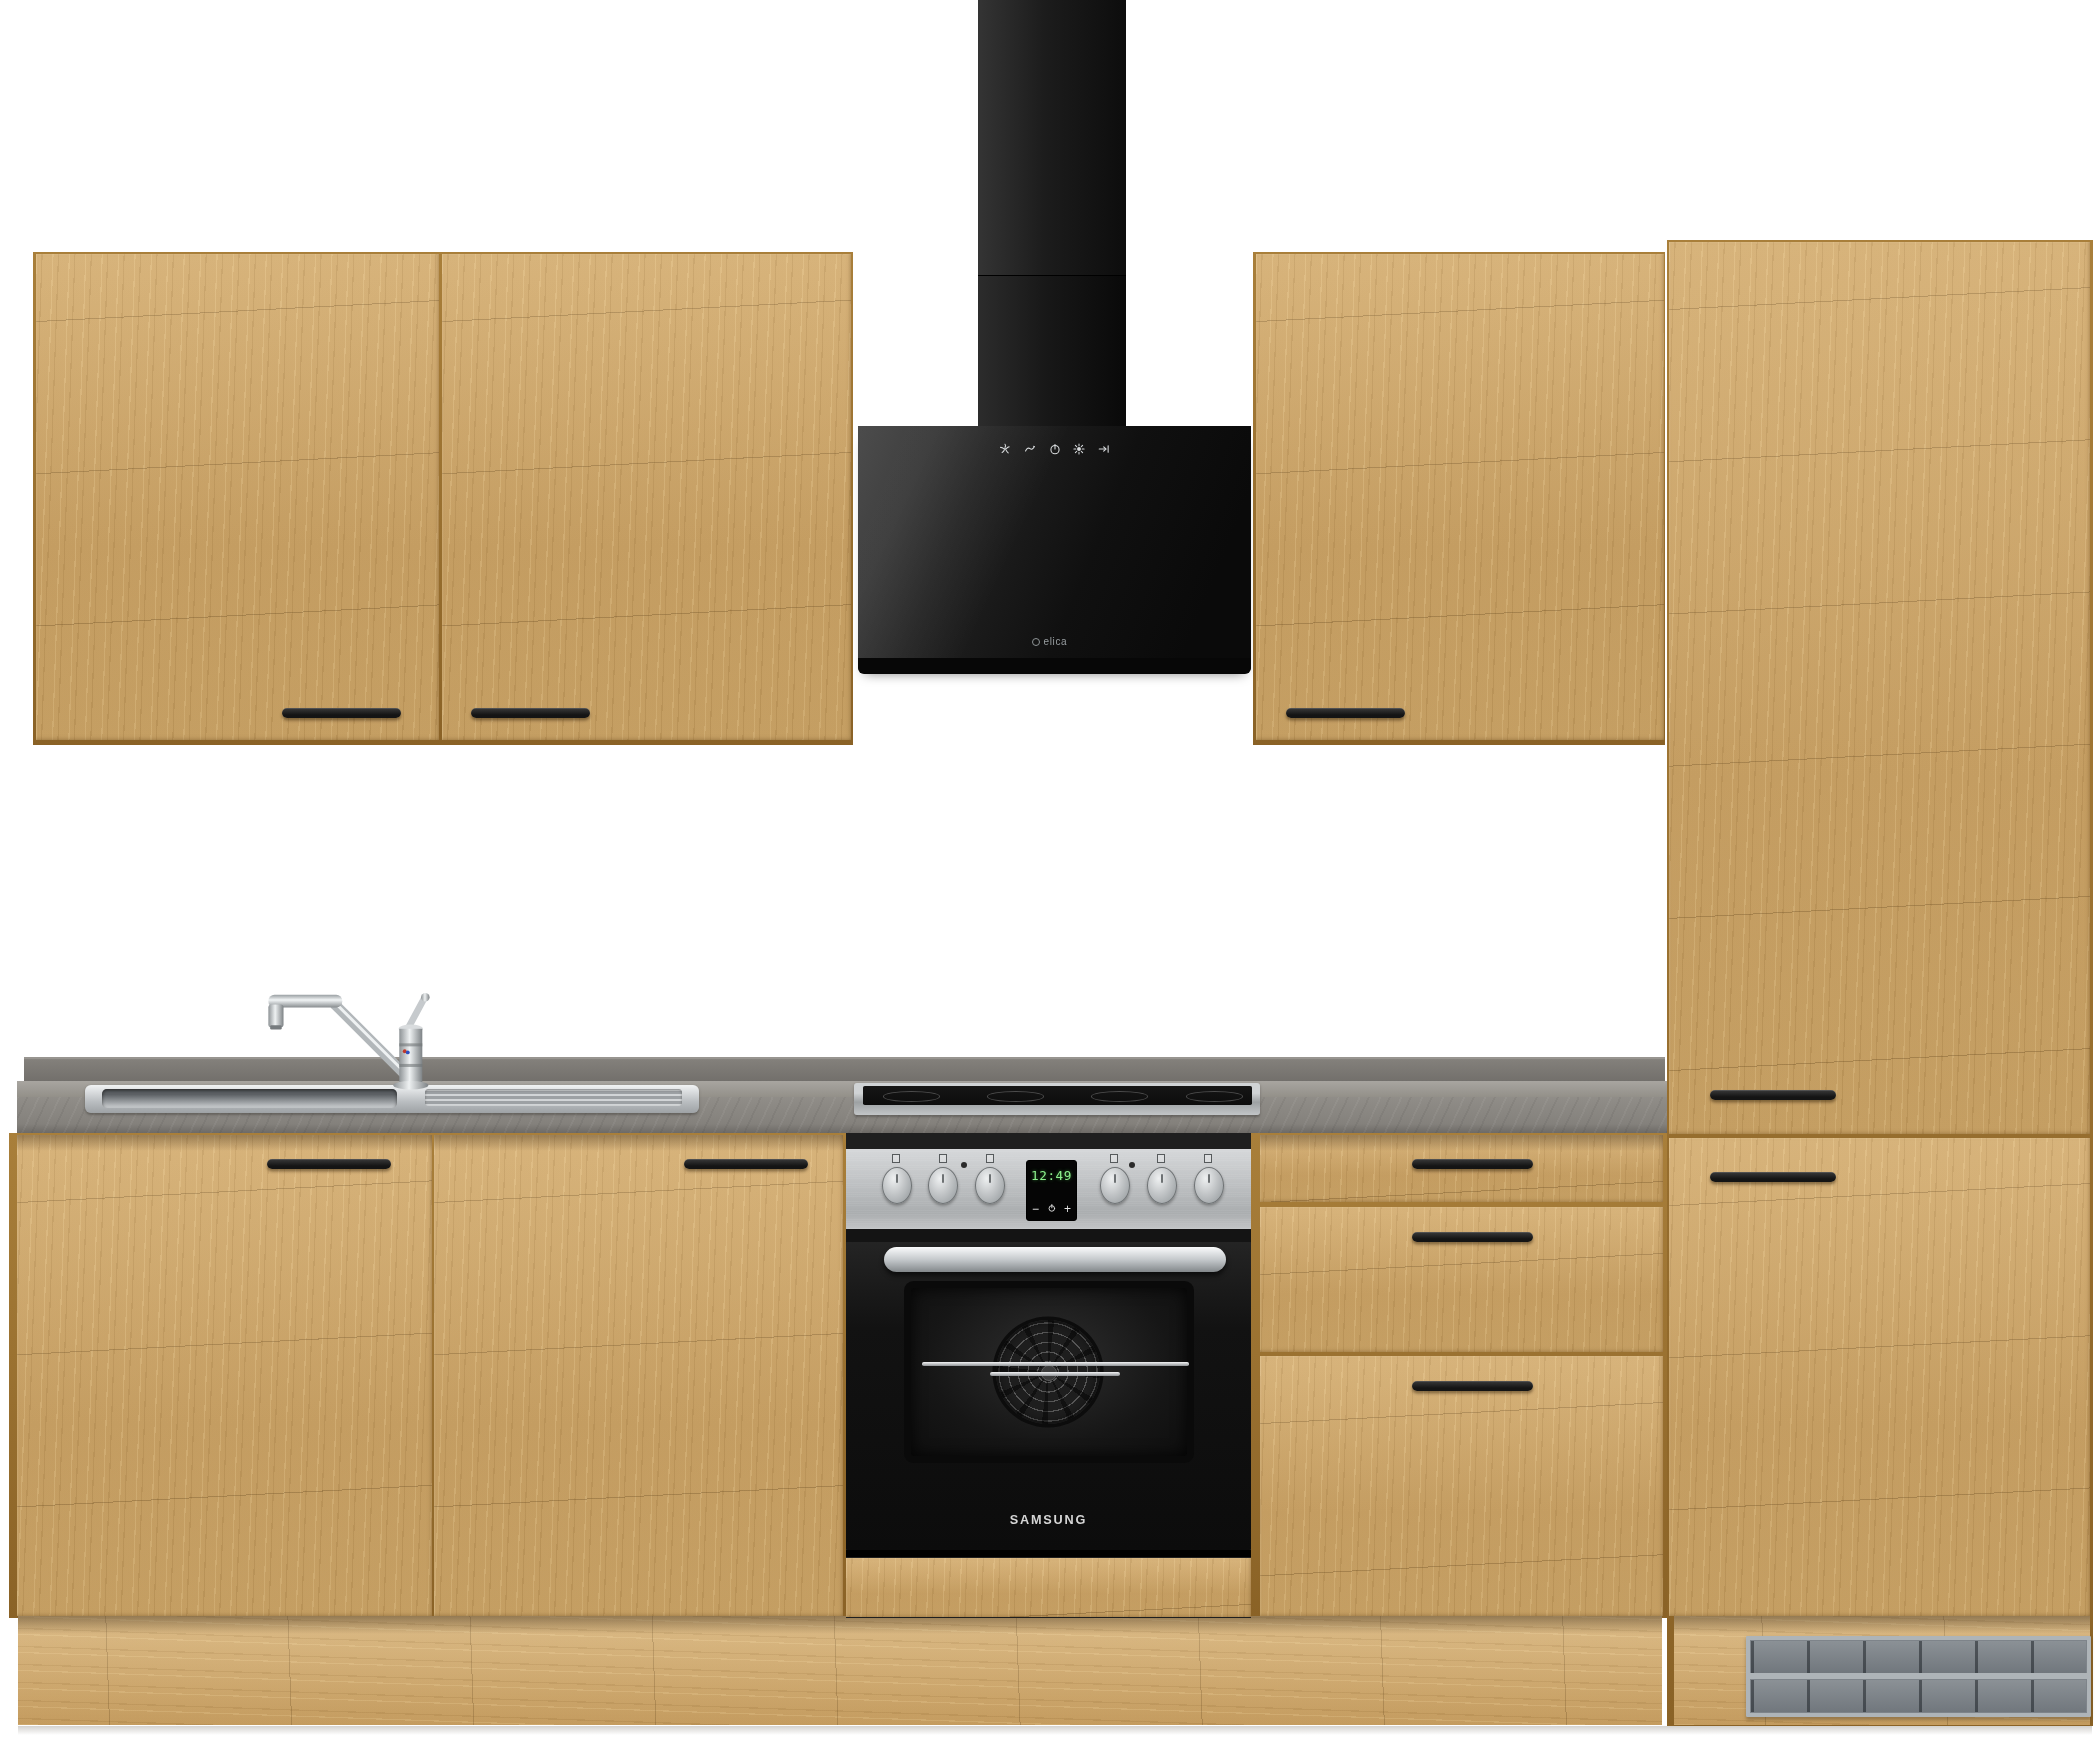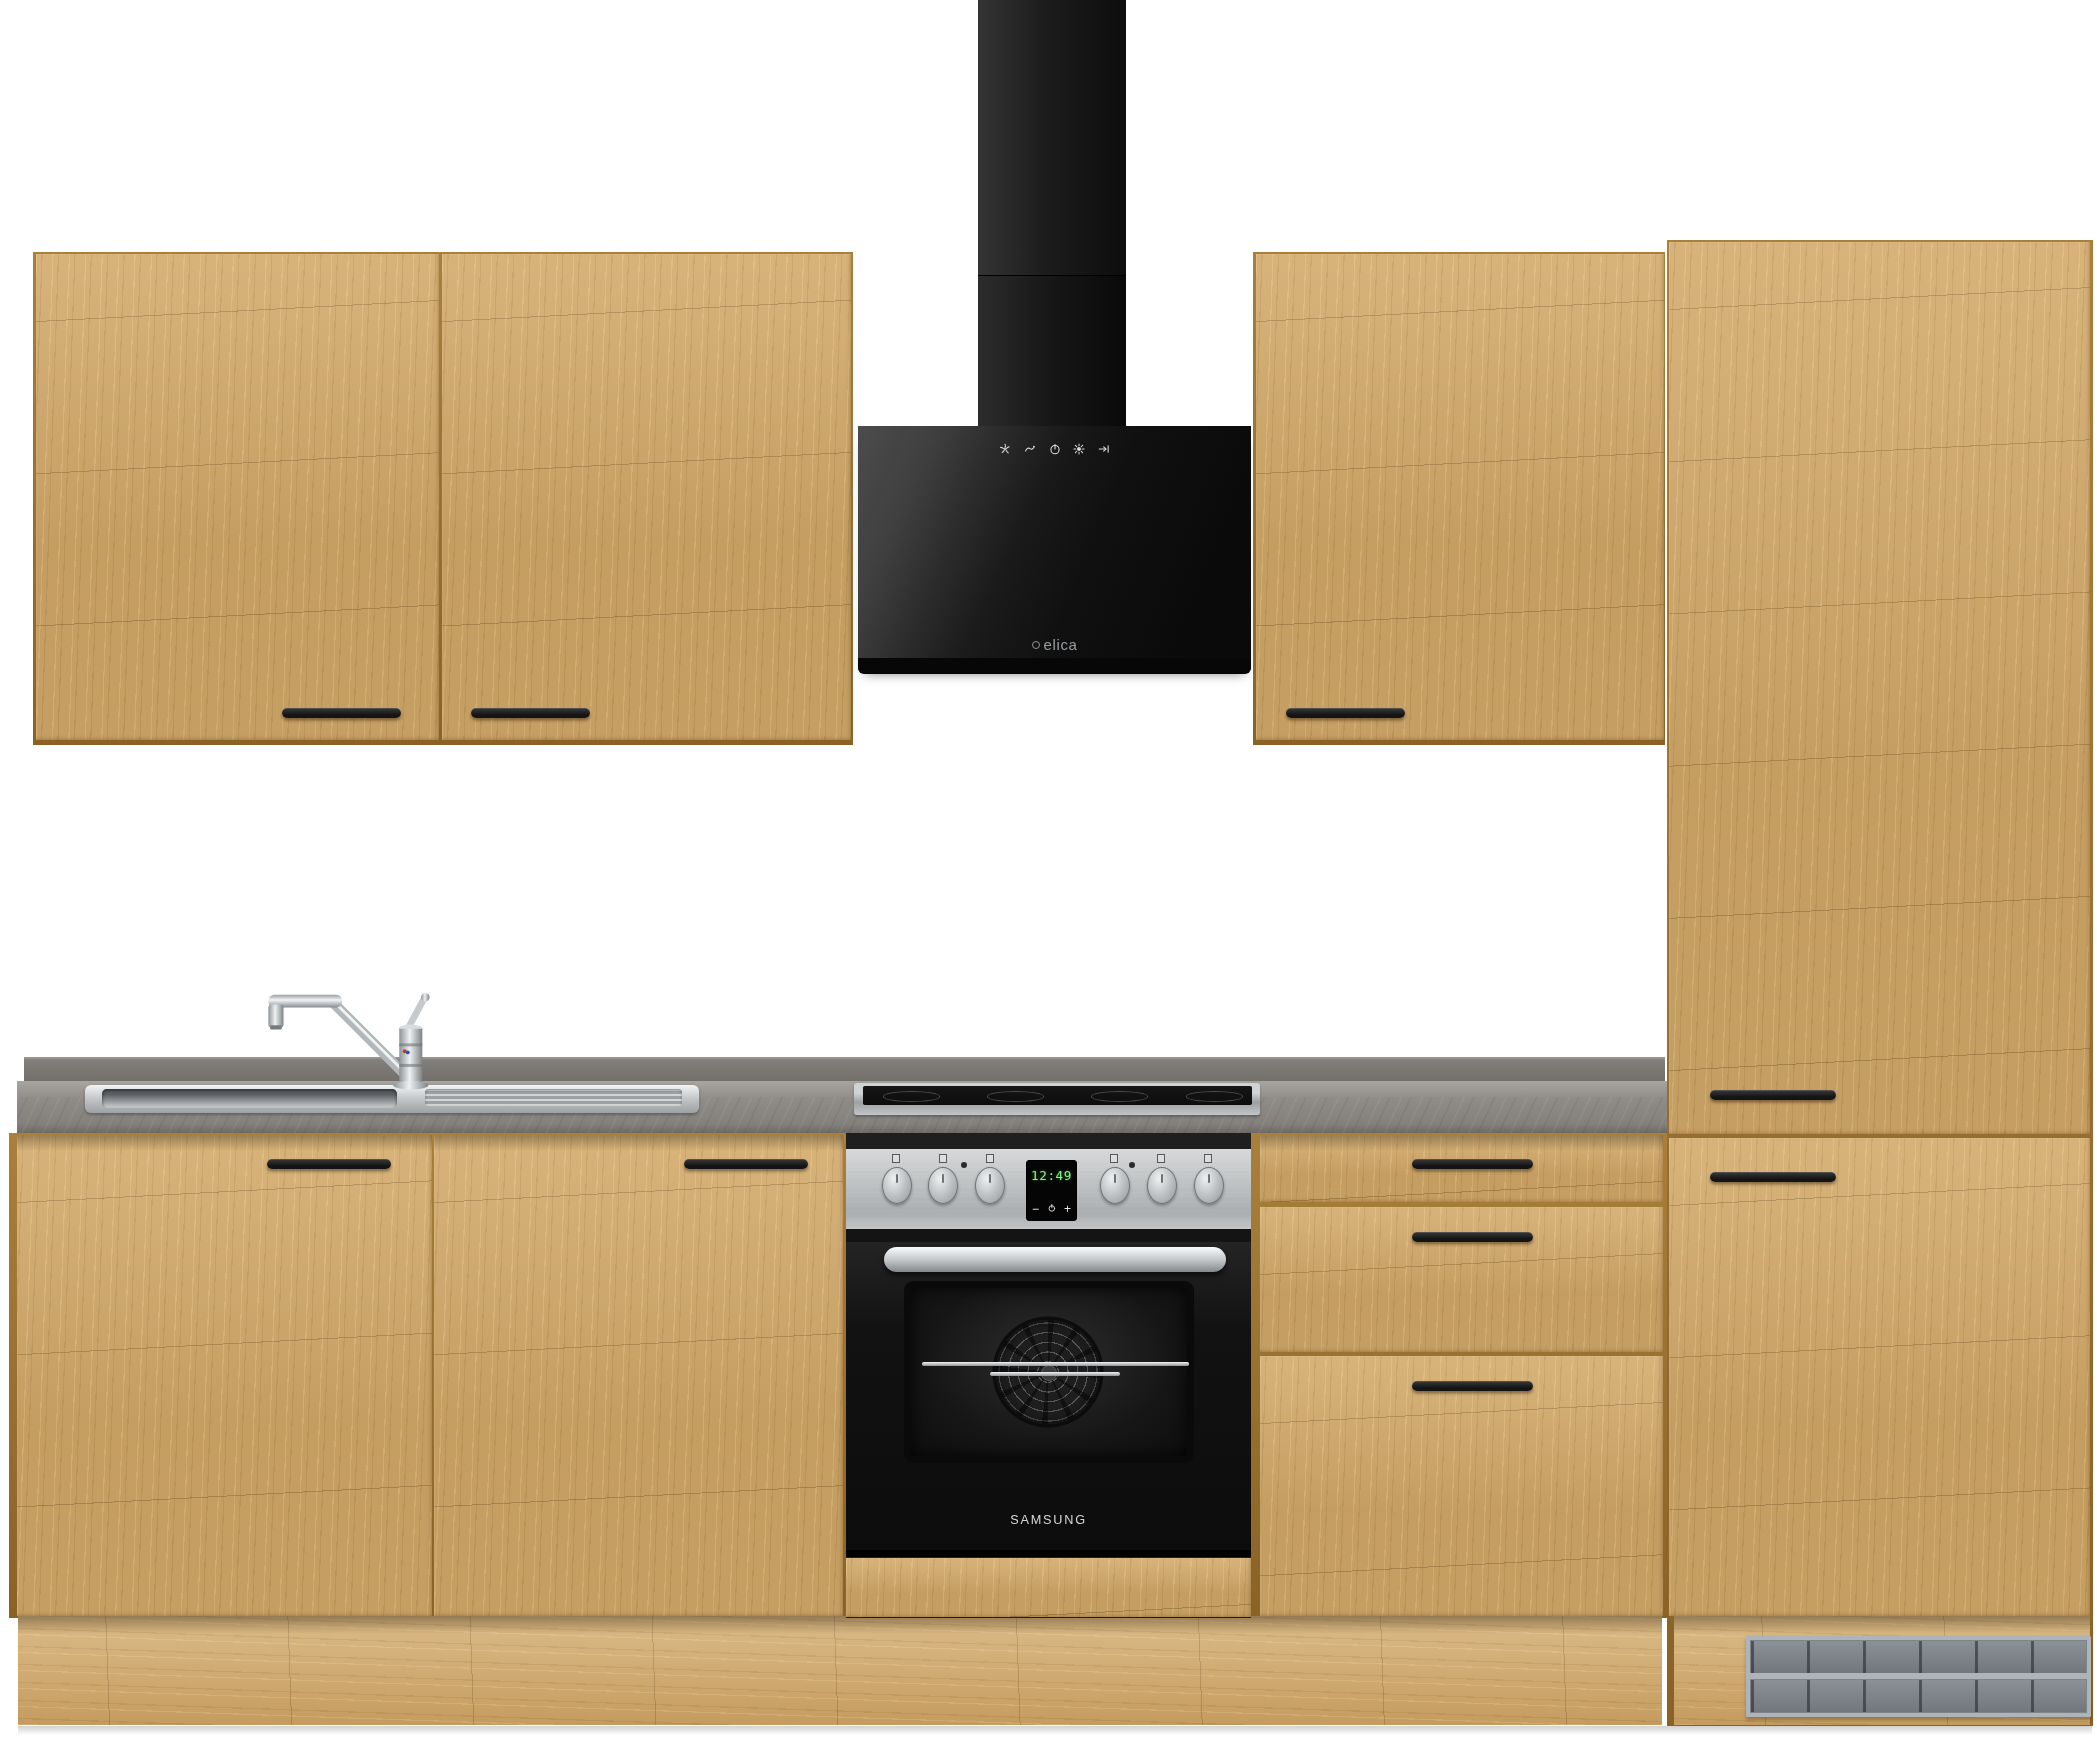--- a/index.html
+++ b/index.html
@@ -50,21 +50,21 @@
   .chimney-u{background:linear-gradient(90deg,#343434,#1c1c1c 45%,#0d0d0d);}
   .chimney-l{background:linear-gradient(90deg,#2c2c2c,#181818 45%,#090909);border-top:1.8px solid #000;}
   .hood-body{border-radius:0 0 6px 6px;
       background:
         linear-gradient(115deg, rgba(255,255,255,.09) 0 16%, rgba(255,255,255,0) 42%),
         linear-gradient(112deg,#3a3a3a 0%,#222 28%,#101010 58%,#0a0a0a 85%);
       box-shadow:0 8.5px 11px -7.3px rgba(0,0,0,.5);}
   .hood-band{background:#070707;border-radius:0 0 6px 6px;}
   .hood-icons{display:flex;justify-content:space-between;align-items:center;}
   .hood-icons svg{display:block;}
-  .elica{display:flex;align-items:center;gap:3.6px;color:#989ea1;font-size:15px;letter-spacing:0.6px;}
+  .elica{display:flex;align-items:center;gap:3.6px;color:#989ea1;font-size:10px;letter-spacing:0.6px;}
   .elica .mark{width:8px;height:8px;border:1.2px solid #8e9496;border-radius:50%;box-sizing:border-box;}
 
   
   .cook-frame{border-radius:3px;background:linear-gradient(180deg,#d0d3d5 0 32%,#9da1a3 60%,#c2c5c7);
       box-shadow:0 1.8px 2.4px rgba(50,48,44,.4);}
   .cook-glass{border-radius:1.8px;background:linear-gradient(180deg,#161616,#0c0c0c);}
   .zone{border:0.6px solid rgba(200,200,200,.32);border-radius:50%;}
 
   
   .ss-panel{background:
@@ -91,21 +91,21 @@
       background:radial-gradient(ellipse at 50% 42%, #2e2e2e, #161616 62%, #0e0e0e);
       box-shadow:inset 0 0 14.6px rgba(0,0,0,.8);}
   .fan{border-radius:50%;
       background:
         repeating-conic-gradient(rgba(0,0,0,.45) 0 7deg, rgba(0,0,0,0) 7deg 30deg),
         repeating-radial-gradient(circle at 50% 50%, #565656 0 1.2px, #1e1e1e 1.2px 9.7px);
       box-shadow:0 0 0 3.6px #0c0c0c, inset 0 0 11px rgba(0,0,0,.7);}
   .fan::after{content:"";position:absolute;left:50%;top:50%;width:14.6px;height:14.6px;margin:-7.3px 0 0 -7.3px;
       border-radius:50%;background:#3b3b3b;border:1.8px solid #5c5c5c;}
   .rack{background:linear-gradient(180deg,#f4f5f6,#8f9396);border-radius:1.8px;}
-  .samsung{color:#d6d6d6;font-size:12.7px;font-weight:normal;letter-spacing:1.8px;text-align:center;}
+  .samsung{color:#d6d6d6;font-size:12.7px;font-weight:bold;letter-spacing:1.8px;text-align:center;}
 
   
   .grille{border:4.2px solid #aeb4b8;background:#7e848a;box-sizing:border-box;border-radius:1.2px;
       box-shadow:0 2.4px 3.6px rgba(60,50,30,.35);}
   .grille-row{position:absolute;left:1.2px;right:1.2px;height:32px;
       background:repeating-linear-gradient(90deg, rgba(30,35,40,.55) 0 3px, rgba(0,0,0,0) 3px 56px),
       linear-gradient(180deg,#8b9196,#71777d);}
   .grille-rail{position:absolute;left:0;right:0;height:6px;background:#aeb4b8;}
 
   .floor-shadow{background:linear-gradient(180deg, rgba(110,104,96,.30), rgba(255,255,255,0));}

